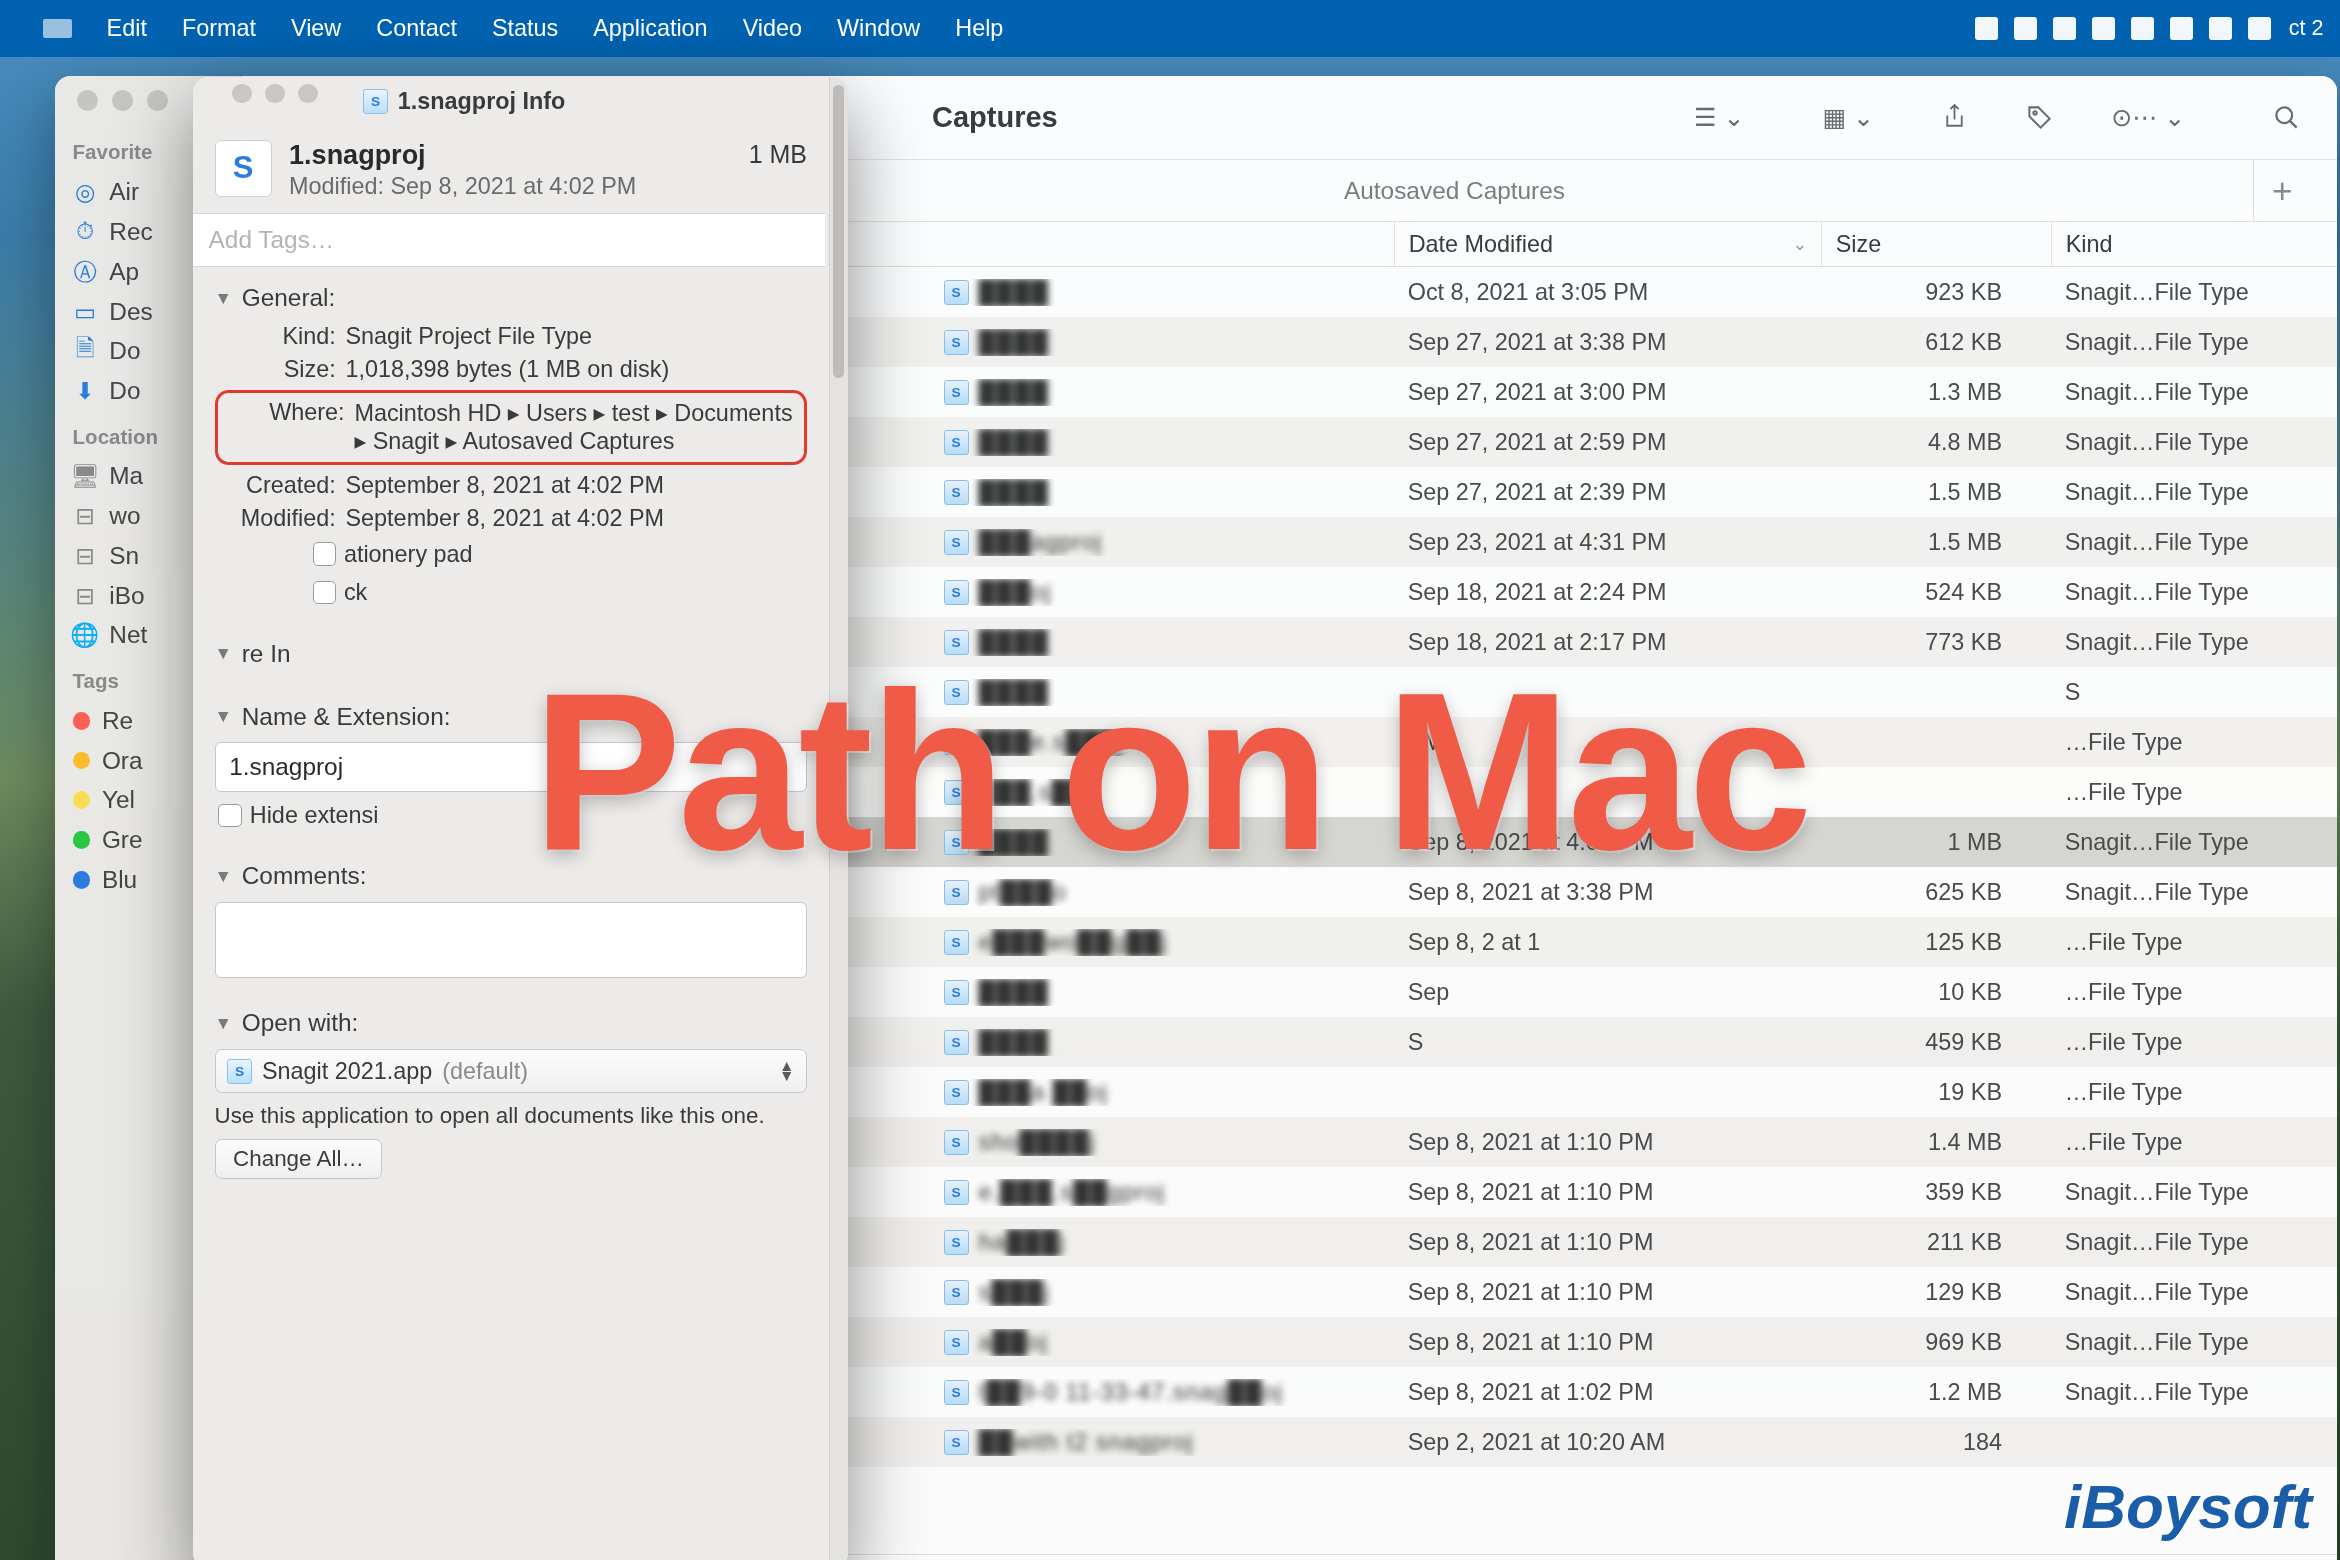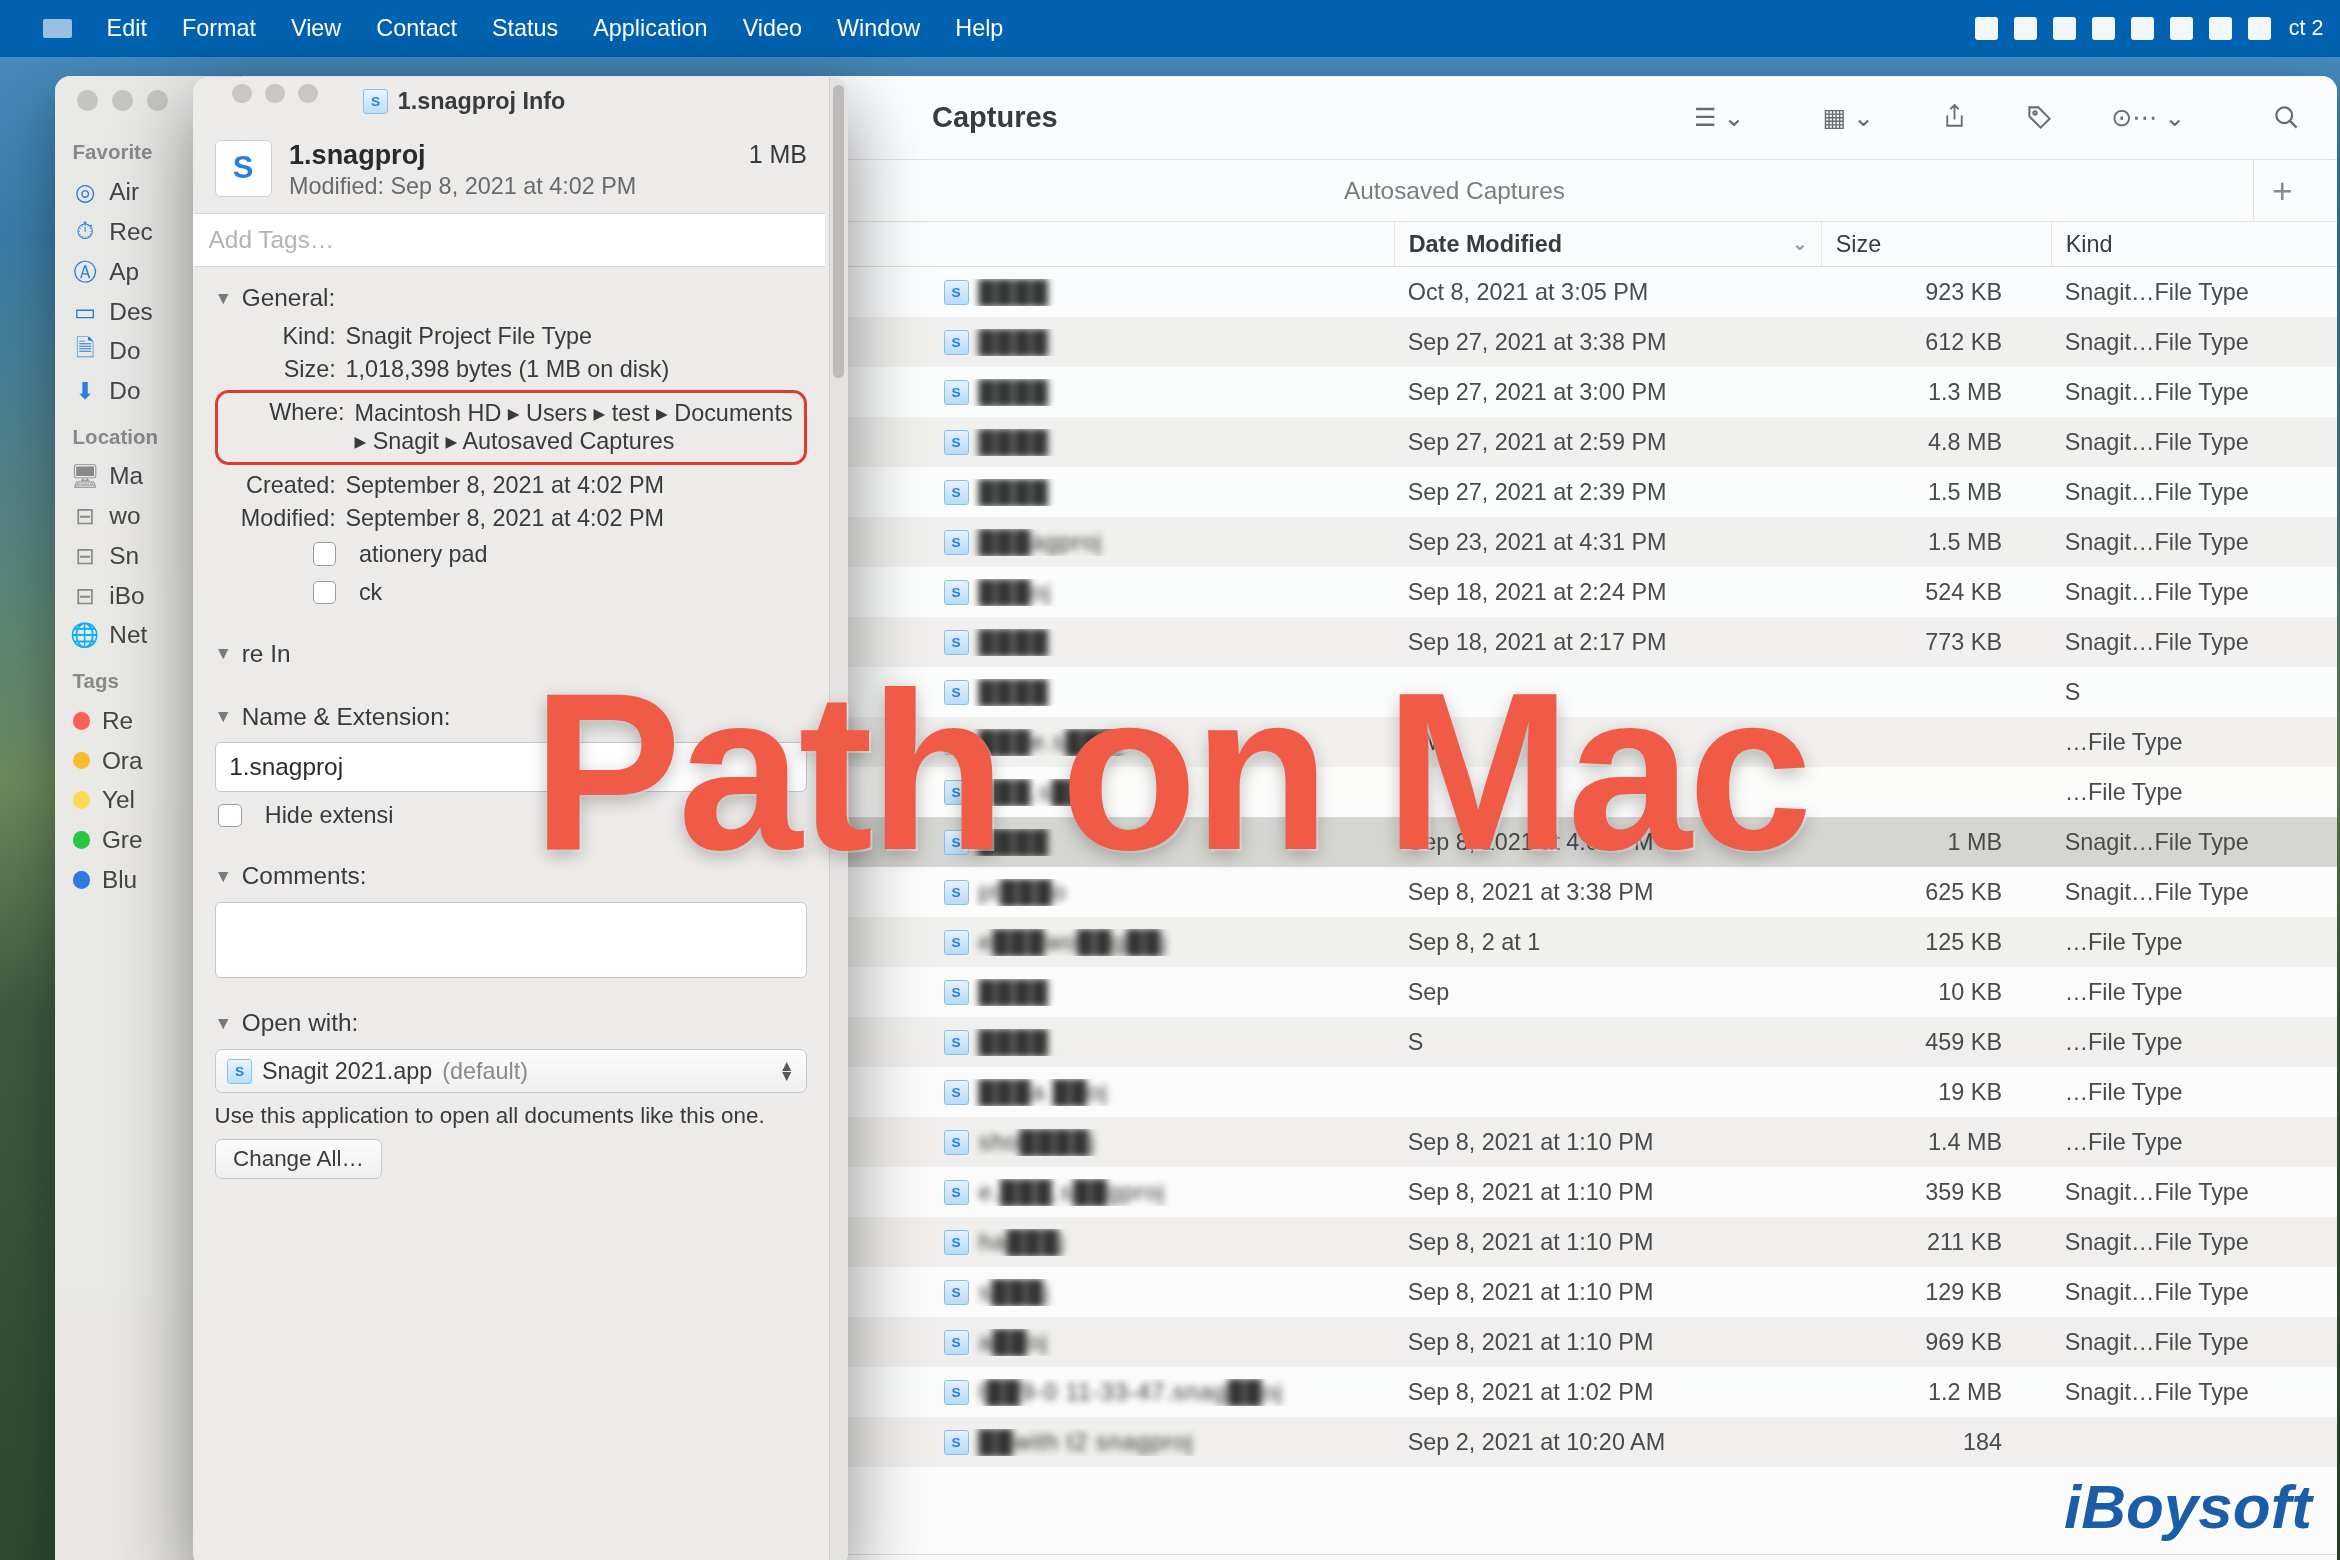--- a/index.html
+++ b/index.html
@@ -22,21 +22,21 @@
 .toolbar{height:84px;display:flex;align-items:center;padding:0 27px;gap:19.5px;border-bottom:1px solid #e5e4e2}
 .toolbar .title{font-size:29px;font-weight:600;color:#3a3a3a;margin-left:663px}
 .toolbar .tb-spacer{flex:1}
 .tb-btn{color:#6a6a6a;font-size:25px;padding:5.9px 9.8px;display:inline-flex;align-items:center;gap:5.9px}
 .subheader{height:62px;display:flex;align-items:center;padding:0 27px 0 1102px;border-bottom:1px solid #e5e4e2}
 .subheader .loc-title{font-size:24.4px;color:#7d7d7d}
 .subheader .add{margin-left:auto;font-size:35px;color:#8a8a8a;padding:0 17.6px;border-left:1px solid #e5e4e2;height:100%;display:flex;align-items:center}
 .columns{height:45px;display:flex;border-bottom:1px solid #e0dfdd;font-size:23.4px;color:#3a3a3a;align-items:center;padding-left:688px}
 .col{padding:0 13.7px;display:flex;align-items:center;height:100%;border-left:1px solid #e9e8e6}
 .col.name{flex:0 0 464px;border-left:none;font-weight:600}
-.col.date{flex:0 0 427px;font-weight:700;display:flex;justify-content:space-between}
+.col.date{flex:0 0 427px;font-weight:400;display:flex;justify-content:space-between}
 .col.date .chev{color:#9a9a9a;font-size:17.6px}
 .col.size{flex:0 0 230px}
 .col.kind{flex:1}
 .list{flex:1;overflow:hidden}
 .row{display:flex;height:50px;align-items:center;font-size:23.4px;color:#3a3a3a;padding-left:688px}
 .row:nth-child(even){background:#f4f3f1}
 .row.selected{background:#d8d7d5}
 .row .c{padding:0 13.7px;white-space:nowrap;overflow:hidden;text-overflow:ellipsis}
 .row .c.name{flex:0 0 464px;display:flex;align-items:center;gap:9.8px}
 .row .c.name .blur{filter:blur(3.9px);color:#333;letter-spacing:1px}
@@ -58,21 +58,21 @@
 .info-header .mod{font-size:23.4px;color:#6a6a6a;margin-top:2px}
 .info-header .fsz{font-size:25px;color:#3a3a3a;margin-left:auto}
 .tags-input{margin:0 3.9px 0 0;padding:11.7px 15.6px;background:#fff;color:#b4b3b1;font-size:24.4px;border-top:1px solid #d9d8d6;border-bottom:1px solid #d9d8d6}
 .sect{padding:9.8px 21.5px}
 .sect-h{display:flex;align-items:center;gap:9.8px;font-size:24.4px;color:#3a3a3a;padding:7.8px 0}
 .sect-h .disc{color:#7a7a7a;font-size:17.6px;transform:rotate(0deg)}
 .kv{display:flex;font-size:23.4px;color:#3a3a3a;padding:2.9px 0}
 .kv .k{width:131px;text-align:right;color:#3a3a3a;padding-right:9.8px}
 .kv .v{flex:1;color:#3a3a3a}
 .where-box{border:3.9px solid #e13b2b;border-radius:13.7px;padding:3.9px 5.9px;margin:3.9px 0}
-.checkbox-row{display:flex;align-items:center;gap:23px;padding:5.9px 0 5.9px 98px;font-size:23.4px;color:#3a3a3a}
+.checkbox-row{display:flex;align-items:center;gap:8px;padding:5.9px 0 5.9px 98px;font-size:23.4px;color:#3a3a3a}
 .chk{width:23.4px;height:23.4px;border:1.5px solid #9a9a99;border-radius:4.9px;background:#fff}
 .name-input{margin:3.9px 0;padding:9.8px 13.7px;background:#fff;border:1px solid #c8c7c5;border-radius:5.9px;font-size:24.4px;color:#2a2a2a}
 .comments-box{margin:3.9px 0;height:76px;background:#fff;border:1px solid #c8c7c5;border-radius:5.9px}
 .open-select{margin:3.9px 0;padding:7.8px 11.7px;background:linear-gradient(#fcfcfc,#efefef);border:1px solid #c8c7c5;border-radius:6.8px;display:flex;align-items:center;gap:9.8px;font-size:23.4px;color:#3a3a3a}
 .open-select .def{color:#8a8a8a}
 .open-select .arrows{margin-left:auto;color:#5a5a5a;font-size:15.6px;line-height:9.8px}
 .open-desc{font-size:22.4px;color:#3a3a3a;padding:5.9px 0}
 .change-btn{margin-top:4px;padding:5.9px 17.6px;background:linear-gradient(#fcfcfc,#efefef);border:1px solid #c8c7c5;border-radius:6.8px;font-size:22.4px;color:#3a3a3a;display:inline-block}
 .info-scroll{width:19.5px;background:#e4e3e1;border-left:1px solid #d0cfcd;position:relative}
 .info-scroll .thumb{position:absolute;top:7.8px;left:3.9px;right:3.9px;height:293px;background:#bdbcba;border-radius:5.9px}

